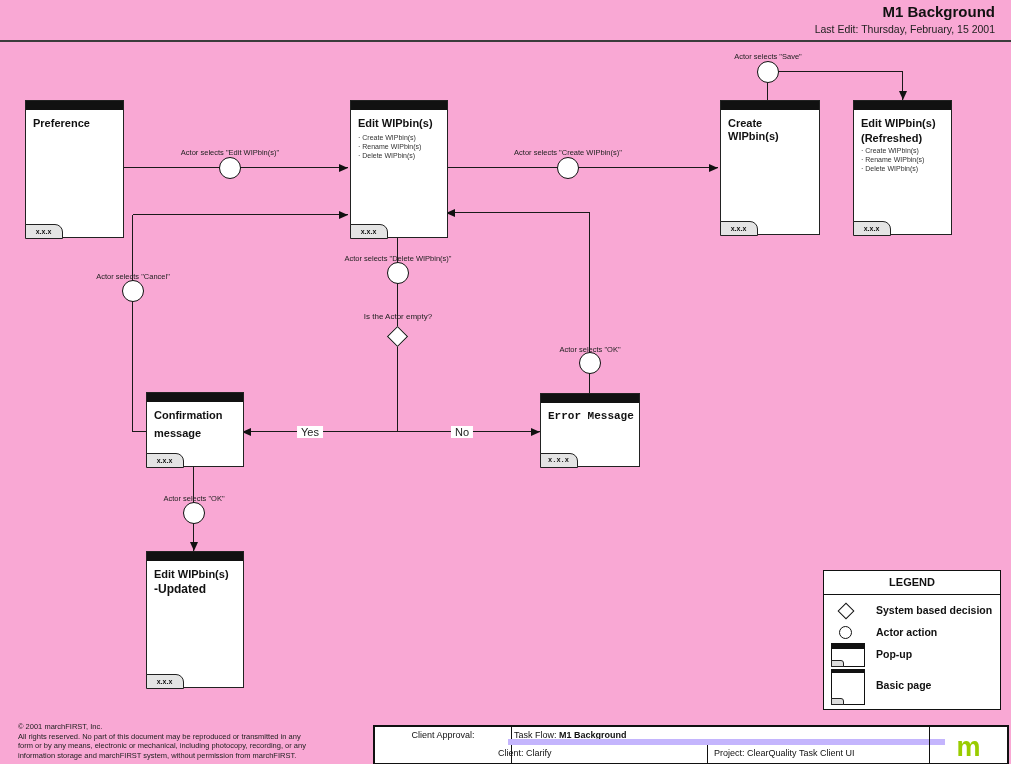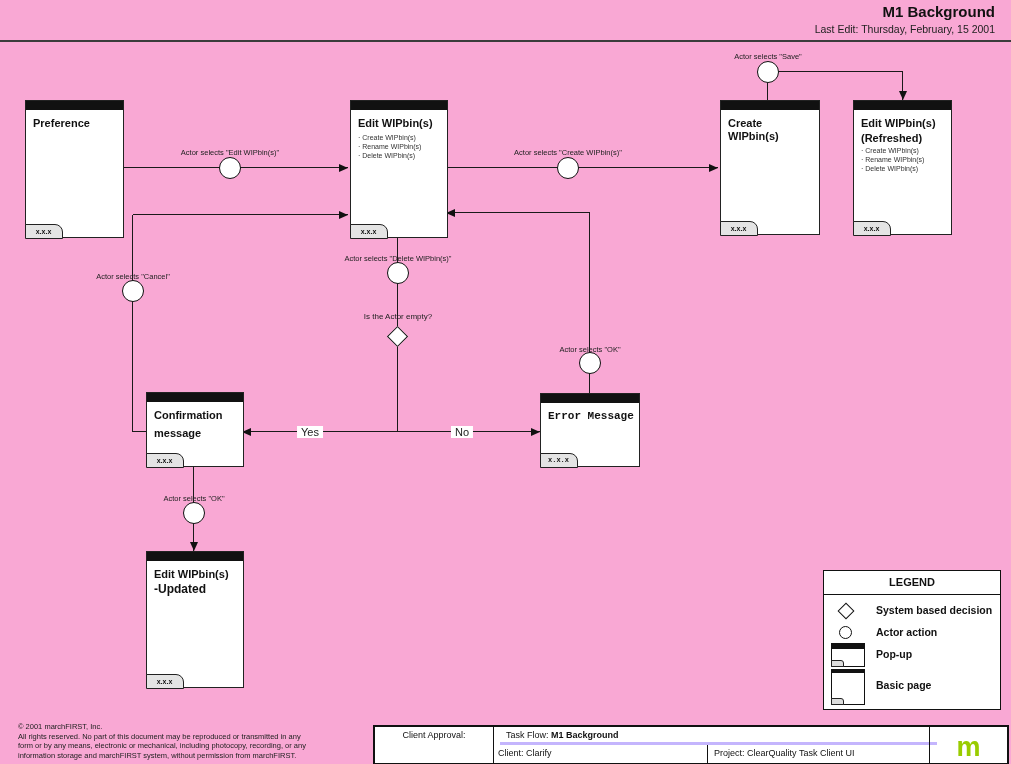--- a/index.html
+++ b/index.html
@@ -45,22 +45,22 @@
              border-radius:50%;background:#fff;box-sizing:border-box;}
   .mini{position:absolute;border:1.2px solid #111;background:#fff;}
   .mini .mbar{position:absolute;top:0;left:0;right:0;background:#111;}
   .mini .mtab{position:absolute;left:-1.2px;bottom:-1.2px;width:11px;height:5px;background:#ddd;
               border:1px solid #222;border-radius:0 3px 0 0;}
   
   .copyright{position:absolute;left:18px;top:722px;font-size:7.5px;line-height:9.5px;color:#222;}
   .ftable{position:absolute;left:373px;top:725px;width:632px;height:36px;border:2px solid #111;
           box-sizing:content-box;background:#fff;font-size:9px;}
   .fcell{position:absolute;box-sizing:border-box;padding:3px 6px;white-space:nowrap;overflow:hidden;}
-  .fc-approval{left:0;top:0;width:119px;height:36px;border-right:1.5px solid #111;text-align:center;}
-  .fc-taskflow{left:125px;top:0;width:437px;height:18px;border-bottom:3px solid #c4b5fd;}
+  .fc-approval{left:0;top:0;width:137px;height:36px;border-right:1.5px solid #111;text-align:center;}
+  .fc-taskflow{left:133px;top:0;width:437px;height:18px;border-bottom:6px solid #c4b5fd;}
   .fc-client{left:117px;top:18px;width:216px;height:18px;border-right:1px solid #111;}
   .fc-project{left:333px;top:18px;width:221px;height:18px;}
   .fc-logo{left:554px;top:0;width:78px;height:36px;border-left:1.5px solid #111;text-align:center;}
   .logo-m{font-size:27px;font-weight:bold;color:#99CC00;line-height:34px;}
   .b{font-weight:bold;}
 </style>
 </head>
 <body>
 
 <div class="page">

